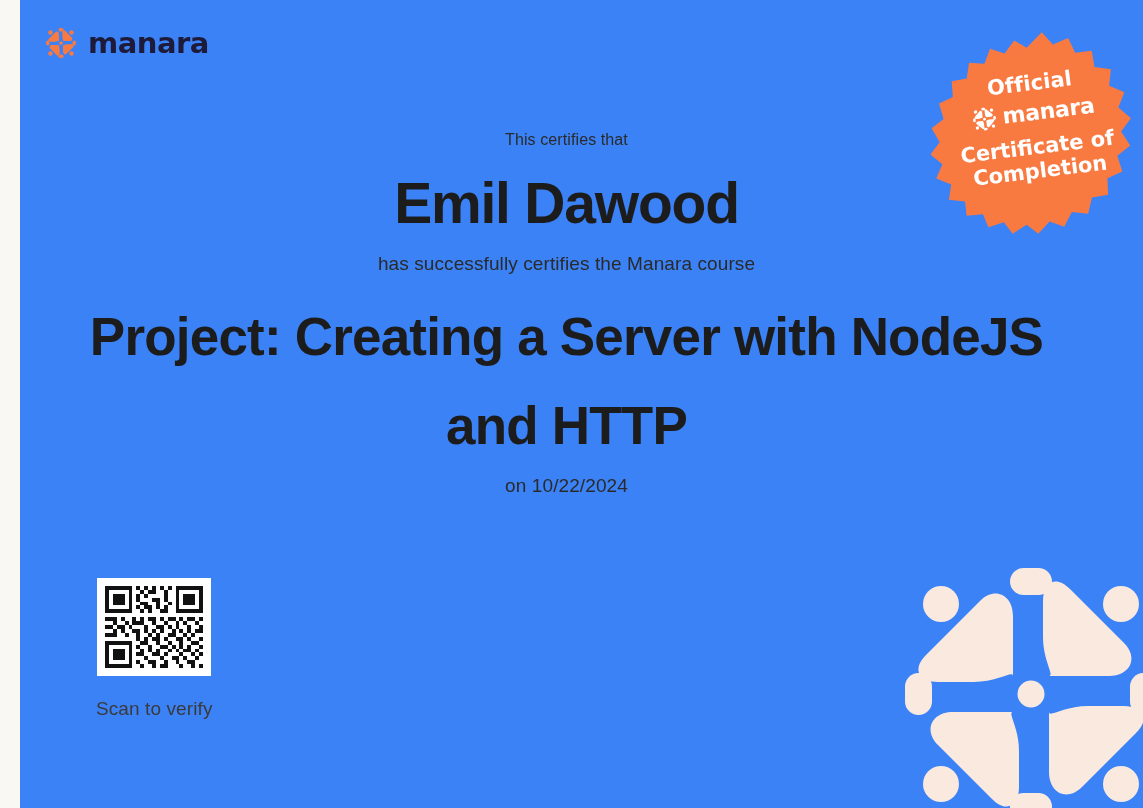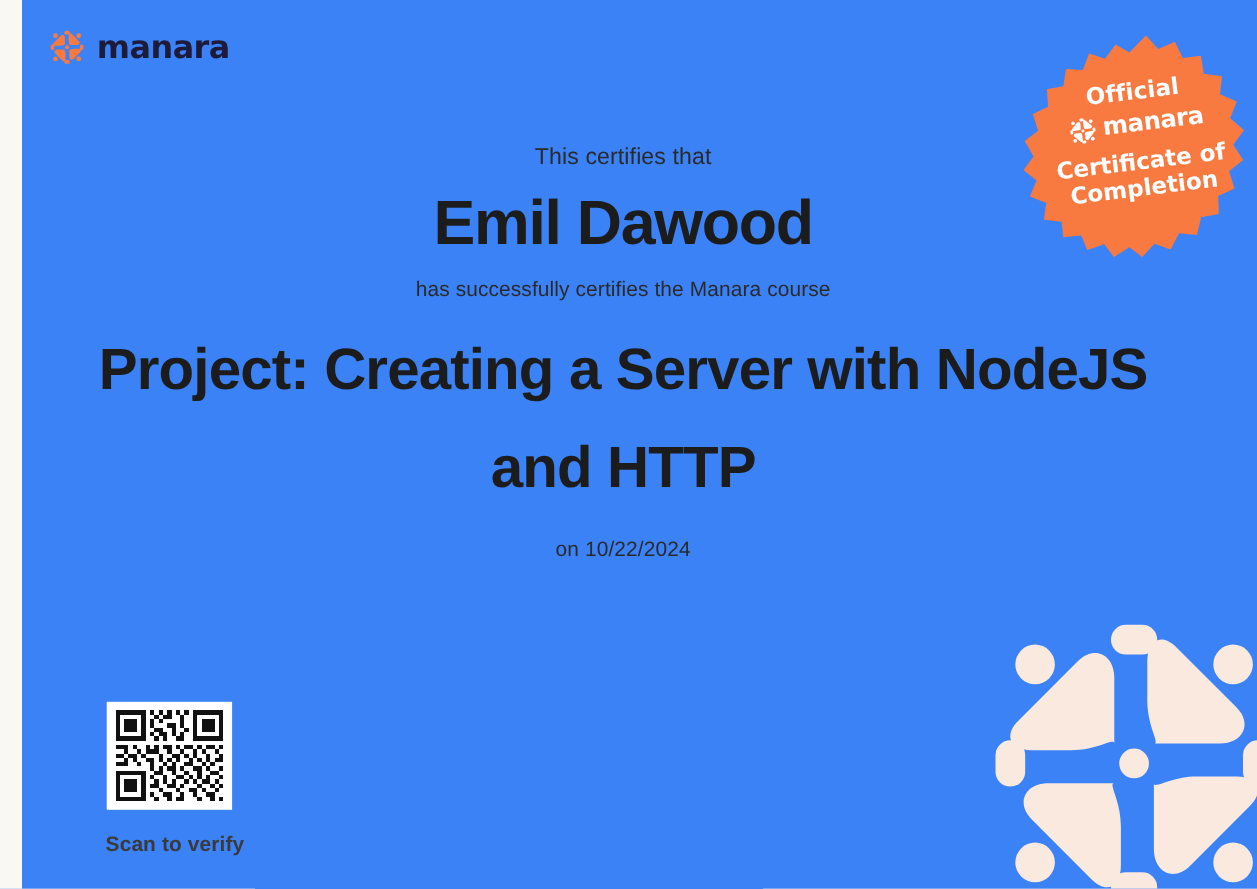--- a/index.html
+++ b/index.html
@@ -125,21 +125,21 @@
     position: absolute;
     left: 0;
     top: 0;
     width: 1093px;
     text-align: center;
   }
   #certifies-line {
     position: absolute;
     top: 131px;
     width: 100%;
-    font-size: 21px;
+    font-size: 16px;
     color: #2A2A2A;
     letter-spacing: 0.1px;
   }
   #recipient-name {
     position: absolute;
     top: 172px;
     width: 100%;
     font-size: 57px;
     font-weight: 700;
     color: #1C1C1C;
@@ -162,33 +162,32 @@
     font-size: 53px;
     font-weight: 700;
     color: #1C1C1C;
     letter-spacing: -0.8px;
     line-height: 1.68;
     padding: 0 48px;
     box-sizing: border-box;
   }
   #date-line {
     position: absolute;
-    top: 489px;
+    top: 475px;
     width: 100%;
     font-size: 19px;
     color: #2A2A2A;
     letter-spacing: 0.1px;
   }
 
   
   #qr-block {
     position: absolute;
     left: 77px;
-    top: 638px;
-    font-weight: bold;
+    top: 578px;
   }
   #qr-code {
     width: 114px;
     height: 98px;
     background: #ffffff;
     display: block;
     padding: 0;
   }
   #qr-code svg { display: block; }
   #scan-label {

